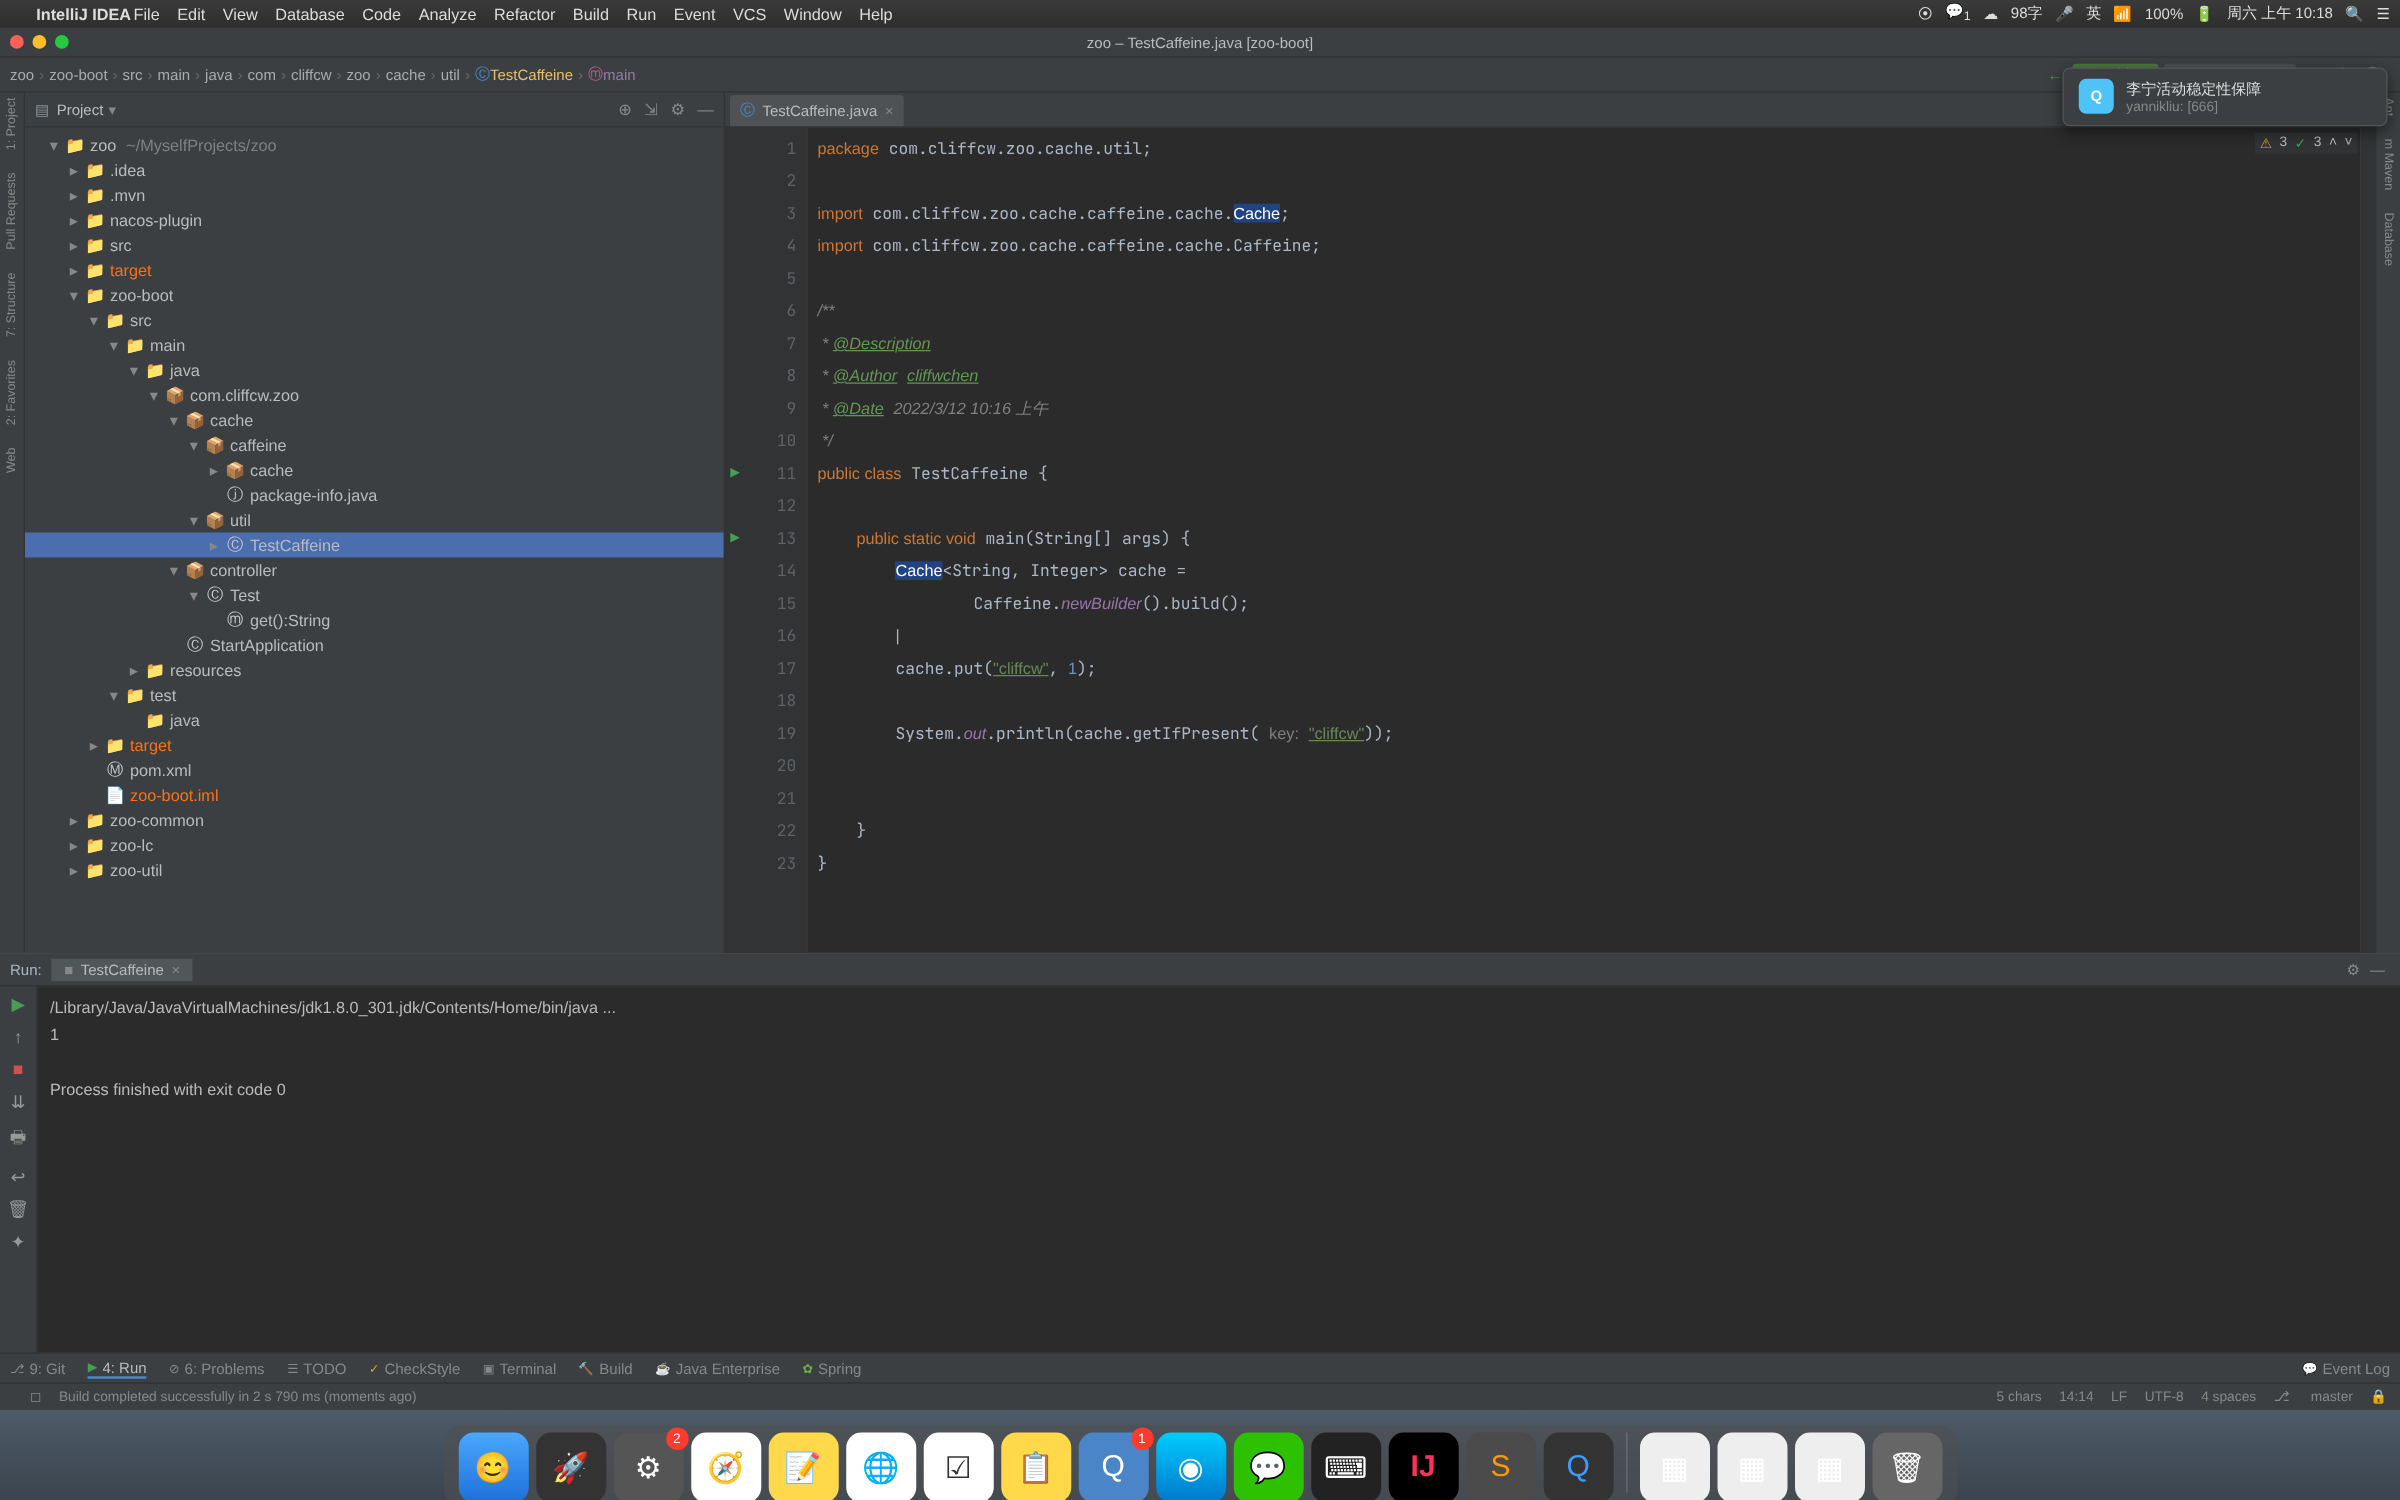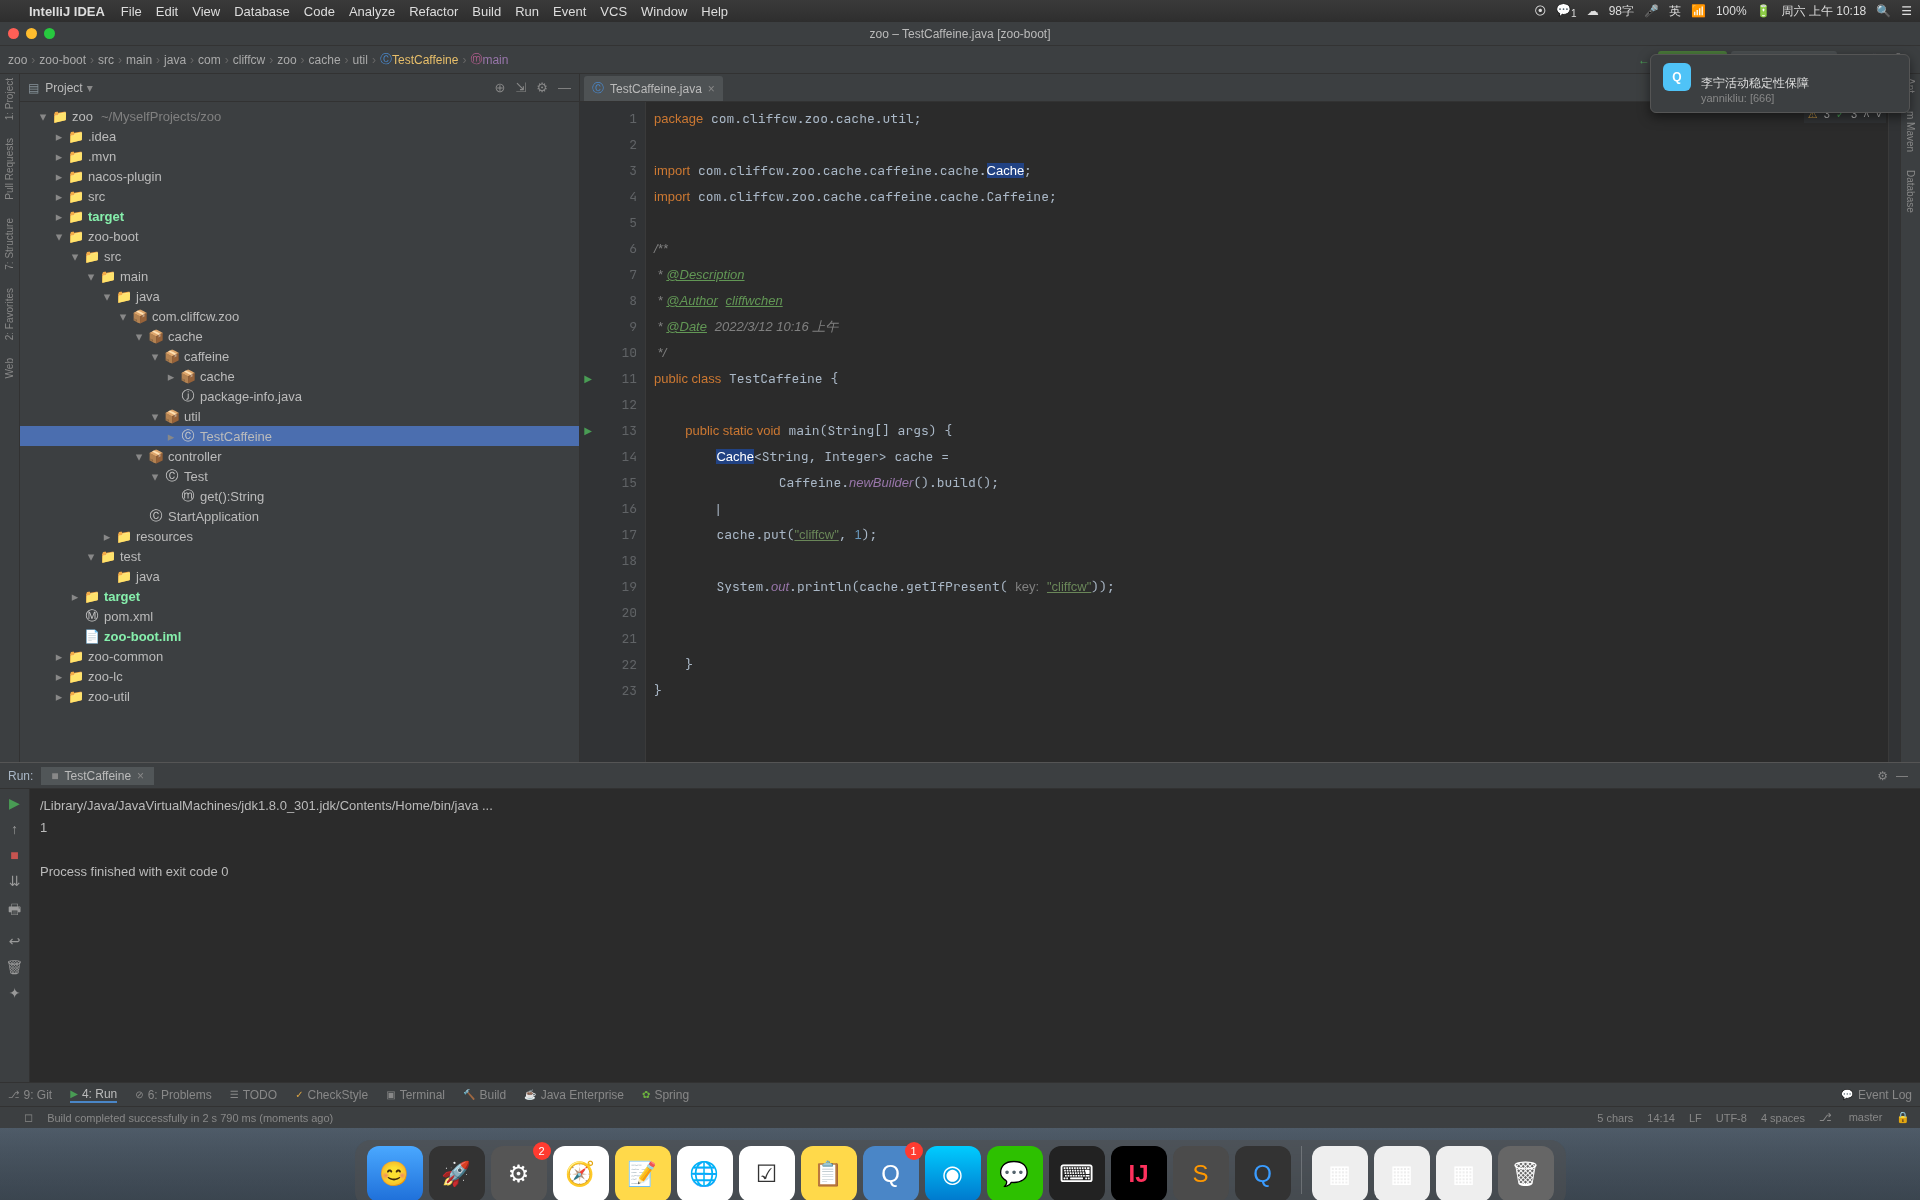--- a/index.html
+++ b/index.html
@@ -1,38 +1,38 @@
 <!DOCTYPE html>
 <html><head>
 <meta charset="utf-8">
 <style>
 * { margin:0; padding:0; box-sizing:border-box; font-family:-apple-system,BlinkMacSystemFont,"Segoe UI",sans-serif; }
 body { background:#2b2b2b; color:#a9b7c6; font-size:12px; overflow:hidden; width:1920px; height:1200px; }
 .menubar { height:22px; background:linear-gradient(#3a3a3a,#2e2e2e); display:flex; align-items:center; padding:0 8px; color:#ddd; font-size:13px; }
 .menubar .apple { font-size:14px; margin-right:8px; }
-.menubar .app { font-weight:bold; margin-right:16px;padding-left:13px; }
+.menubar .app { font-weight:bold; margin-right:2px;padding-left:13px; }
 .menubar .menu-item { margin-right:14px; cursor:default; }
 .menubar .right { margin-left:auto; display:flex; gap:10px; align-items:center; }
 .menubar .right span { font-size:12px; }
 .titlebar { height:24px; background:#3c3f41; display:flex; align-items:center; justify-content:center; color:#bbb; font-size:12px; border-bottom:1px solid #333; position:relative; }
 .traffic { position:absolute; left:8px; display:flex; gap:7px; }
 .traffic span { width:11px; height:11px; border-radius:50%; display:inline-block; }
 .tr-red{background:#ff5f56;} .tr-yel{background:#ffbd2e;} .tr-grn{background:#27c93f;}
 .navbar { height:28px; background:#3c3f41; display:flex; align-items:center; padding:0 8px; border-bottom:1px solid #323232; font-size:12px; }
 .crumb { color:#aaa; cursor:pointer; }
 .crumb.sel-file { color:#e8bf6a; }
 .crumb.sel-meth { color:#9876aa; }
 .chev { color:#666; margin:0 4px; }
 .navbar .nav-right { margin-left:auto; display:flex; align-items:center; gap:4px; }
 .cfg-badge { background:#4a7a3a; color:#fff; padding:1px 8px; border-radius:3px; font-size:11px; }
 .cfg-drop { background:#4c5052; padding:2px 8px; border-radius:3px; color:#bbb; }
 .icon-btn { color:#888; padding:0 4px; cursor:pointer; }
 .notif { position:absolute; right:10px; top:54px; background:#3c3f41; border:1px solid #555; border-radius:6px; padding:8px 12px; width:260px; display:flex; gap:10px; z-index:100; box-shadow:0 4px 12px rgba(0,0,0,.5); }
 .notif .notif-icon { width:28px; height:28px; background:#4fc3f7; border-radius:6px; display:flex; align-items:center; justify-content:center; color:#fff; font-weight:bold; }
-.notif .notif-title { color:#ddd; font-size:12px;margin-top:12px; }
+.notif .notif-title { color:#ddd; font-size:12px; }
 .notif .notif-sub { color:#888; font-size:11px; }
 .main { display:flex; height:688px; }
 .left-gutter { width:20px; background:#3c3f41; border-right:1px solid #323232; display:flex; flex-direction:column; align-items:center; padding-top:4px; gap:18px; color:#888; font-size:10px; }
 .left-gutter span { writing-mode:vertical-rl; transform:rotate(180deg); cursor:pointer; }
 .right-gutter { width:20px; background:#3c3f41; border-left:1px solid #323232; display:flex; flex-direction:column; align-items:center; padding-top:4px; gap:18px; color:#888; font-size:10px; }
 .right-gutter span { writing-mode:vertical-rl; cursor:pointer; }
 .project-panel { width:560px; background:#3c3f41; border-right:1px solid #323232; display:flex; flex-direction:column; }
 .panel-head { height:28px; display:flex; align-items:center; padding:0 8px; border-bottom:1px solid #323232; }
 .panel-title { color:#bbb; font-weight:500; }
 .panel-head .spacer { flex:1; }
@@ -41,21 +41,21 @@
 .tree-row { display:flex; align-items:center; height:20px; padding-left:8px; cursor:pointer; white-space:nowrap; }
 .tree-row.selected { background:#4b6eaf; color:#fff; }
 .tw-icon { width:14px; display:inline-block; text-align:center; color:#888; margin-right:2px; }
 .node-icon { width:16px; display:inline-block; text-align:center; margin-right:4px; }
 .folder { color:#87939a; }
 .folder-blue { color:#4a86c7; }
 .folder-red { color:#cc7832; }
 .folder-green { color:#499c54; }
 .file-java { color:#c9c9c9; }
 .node-label { color:#bbb; }
-.node-label.orange { color:#86efac;font-weight:bold; }
+.node-label.orange { color:#f97316; }
 .node-label.gray { color:#808080; }
 .editor-panel { flex:1; background:#2b2b2b; display:flex; flex-direction:column; }
 .tabs { height:28px; background:#3c3f41; display:flex; align-items:flex-end; border-bottom:1px solid #323232; padding-left:4px; }
 .tab { background:#515658; padding:4px 8px; border-radius:3px 3px 0 0; display:flex; align-items:center; gap:6px; font-size:12px; color:#bbb; margin-right:2px; }
 .tab.active { background:#4e5254; }
 .tab .close { color:#888; cursor:pointer; }
 .code-wrap { flex:1; display:flex; overflow:hidden; }
 .gutter-num { width:50px; background:#313335; text-align:right; padding:4px 8px 4px 0; color:#606366; font-family:"JetBrains Mono",Menlo,monospace; font-size:13px; line-height:26px; border-right:1px solid #3a3a3a; }
 .gutter-icons { width:16px; background:#313335; padding-top:4px; }
 .gut-run { color:#499c54; font-size:10px; line-height:26px; text-align:center; }

